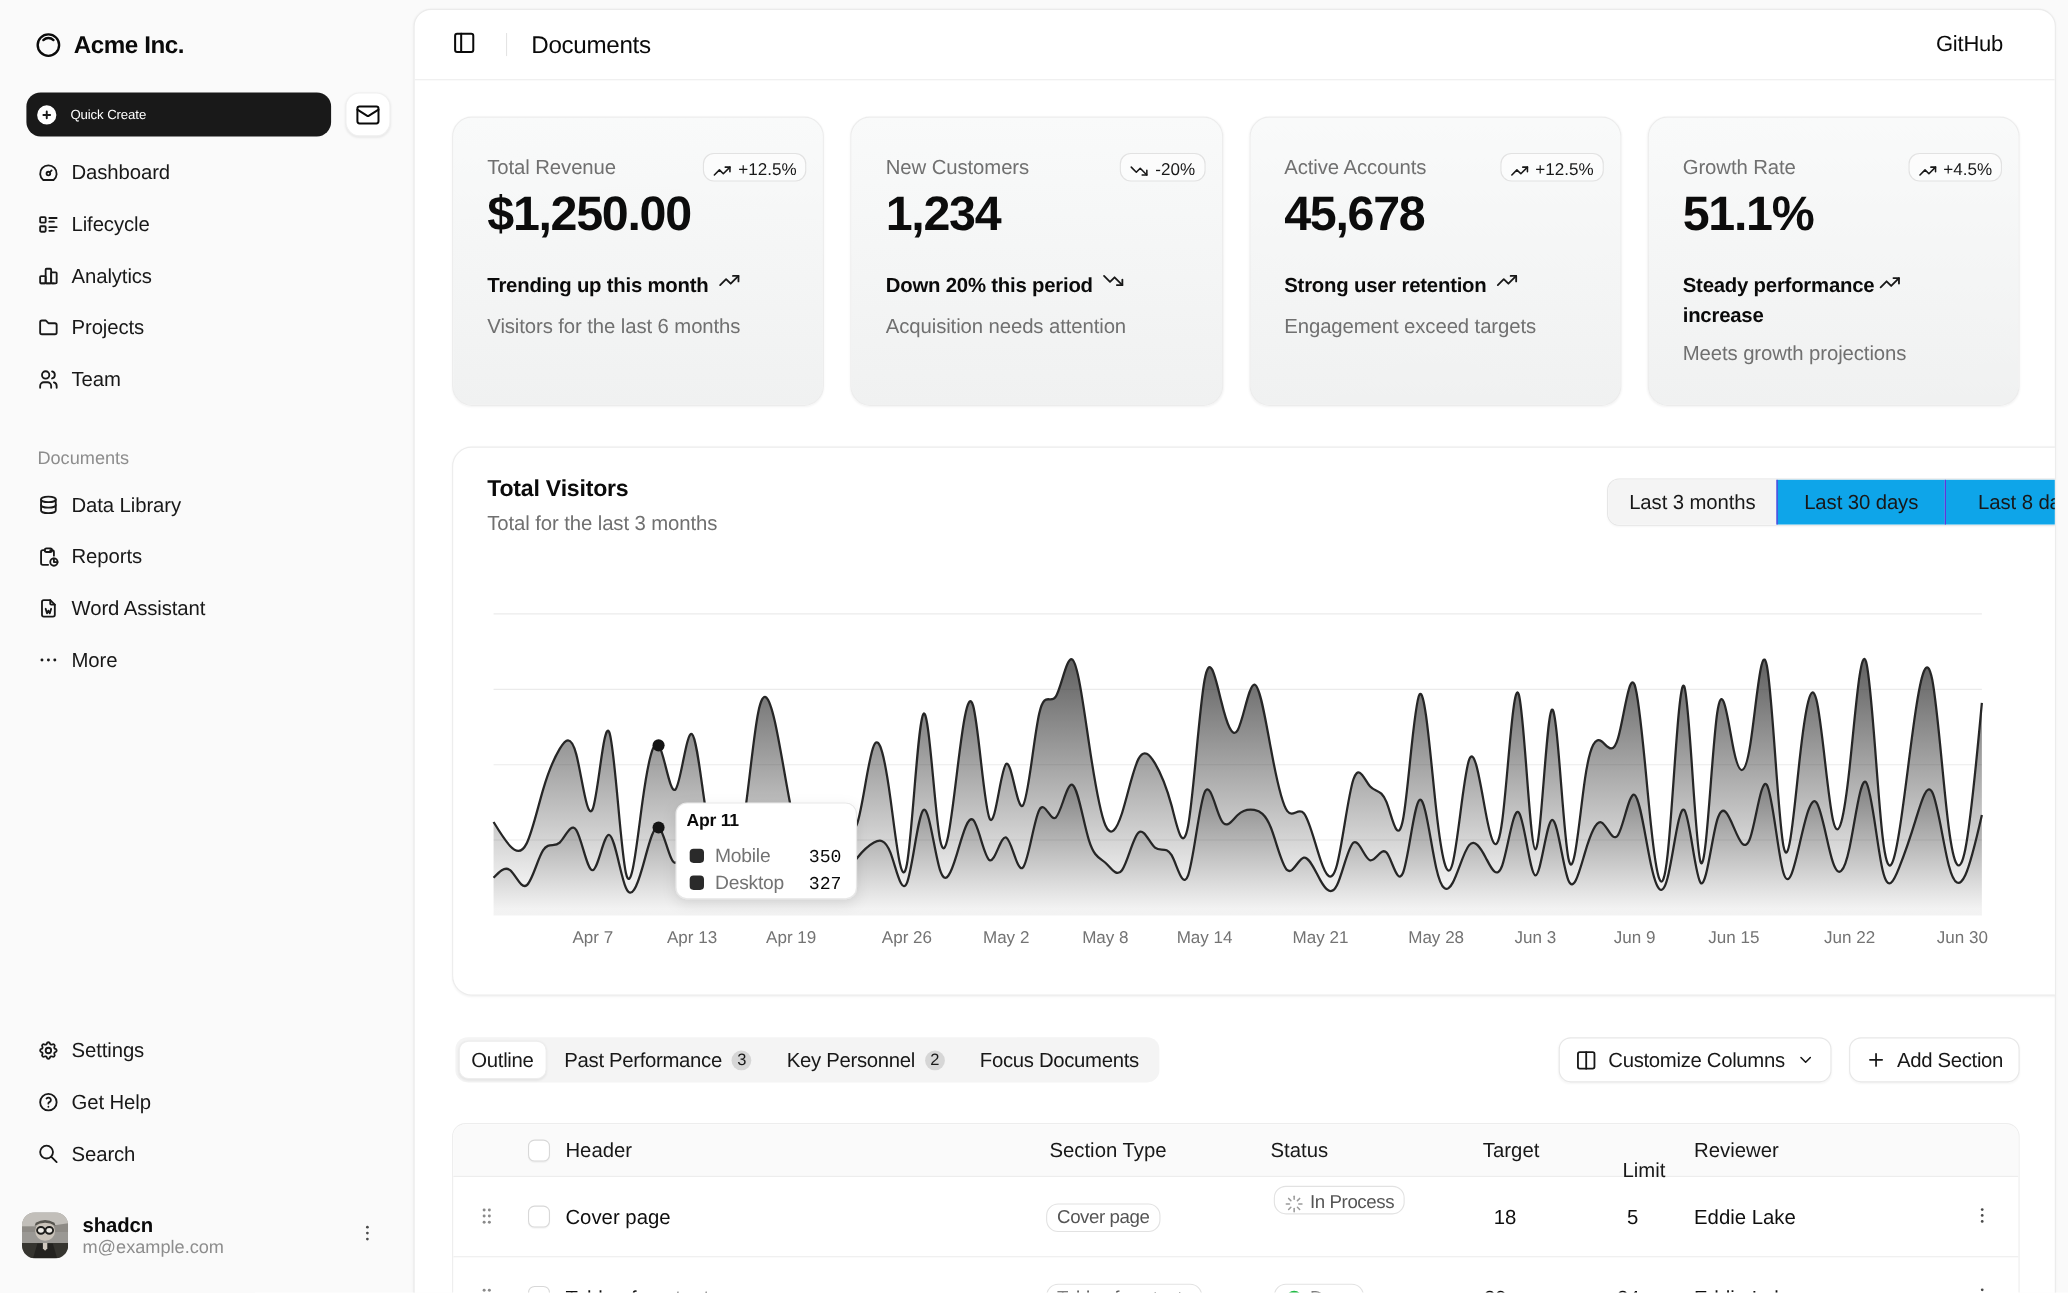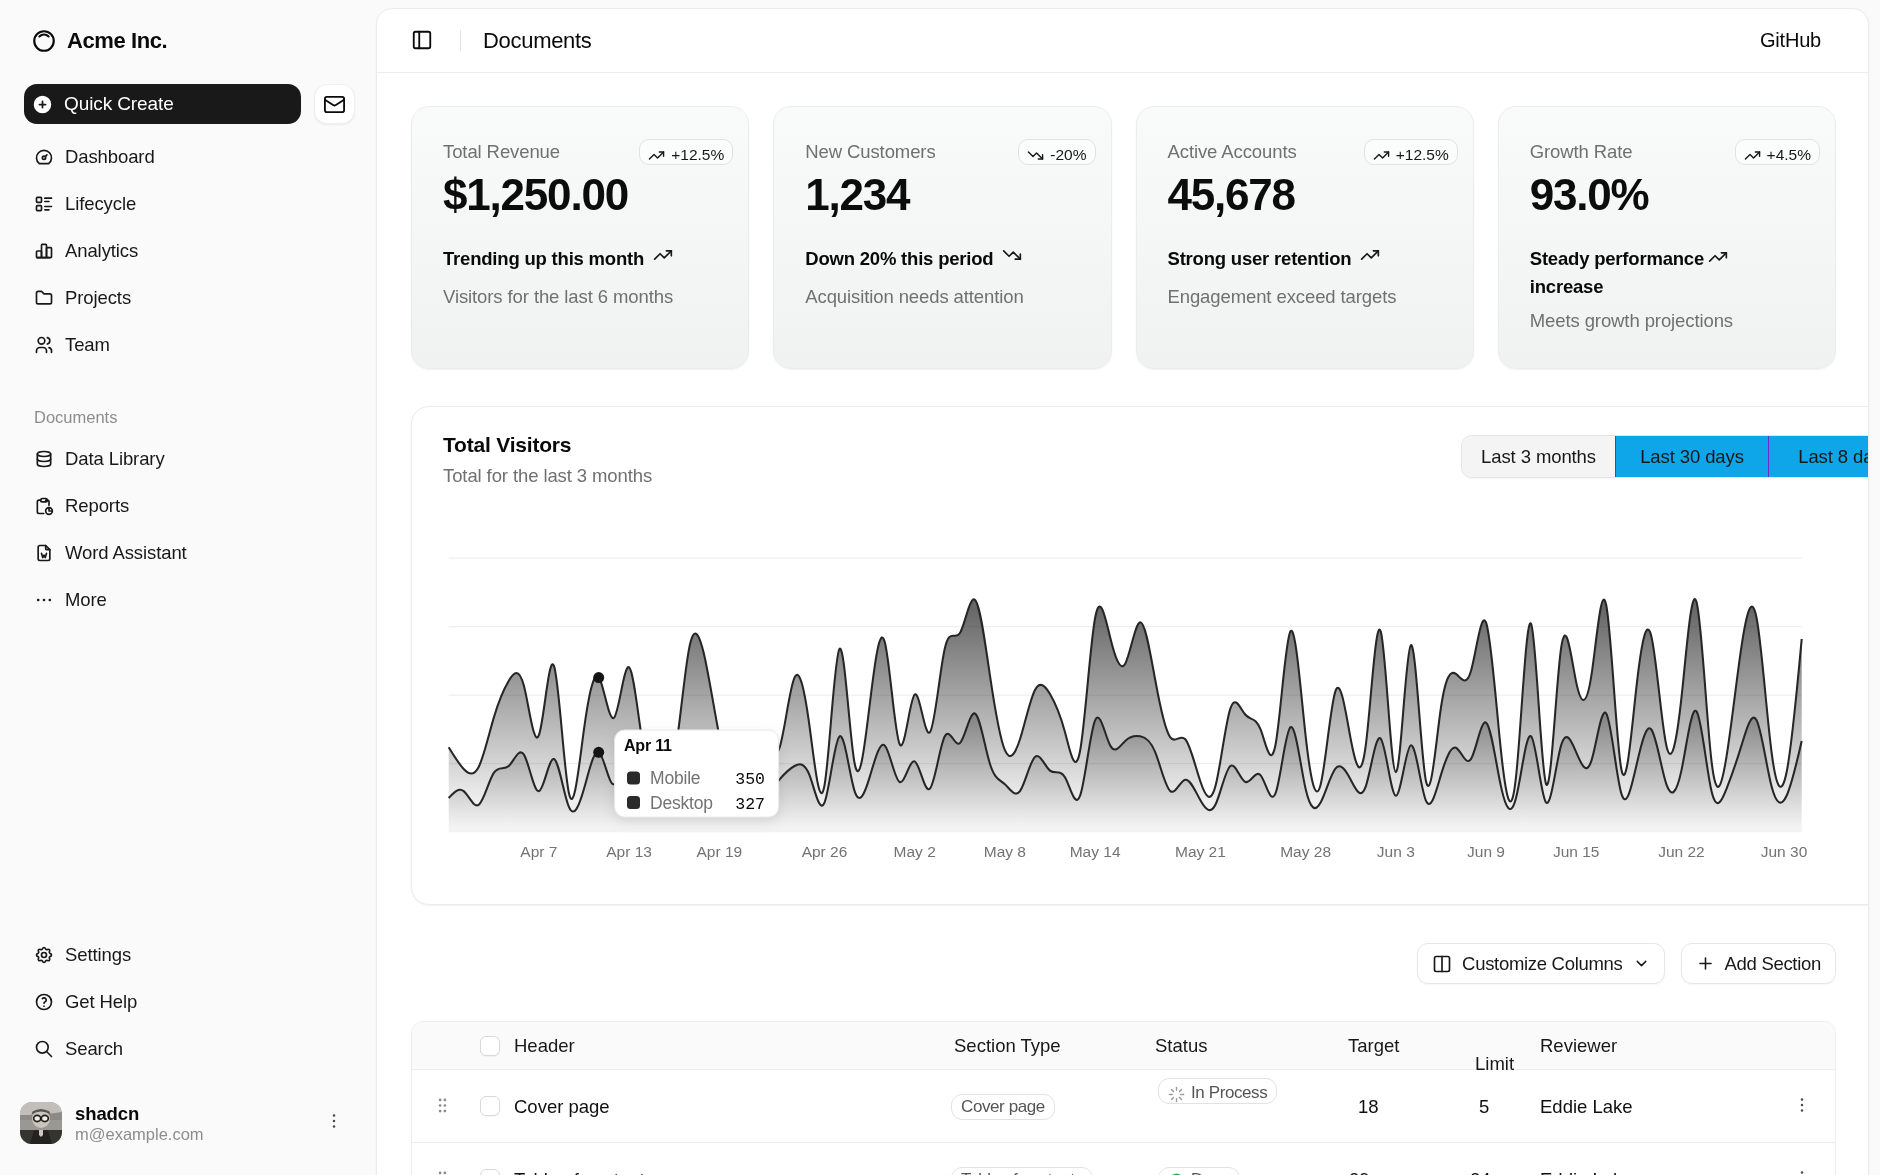--- a/index.html
+++ b/index.html
@@ -2,21 +2,21 @@
 <html><head>
 <meta charset="utf-8">
 <style>
 * { margin:0; padding:0; box-sizing:border-box; }
 html,body { width:1880px; height:1175px; overflow:hidden; }
 body { font-family:"Liberation Sans", sans-serif; background:#fafafa; color:#0a0a0a; position:relative; }
 .sidebar { position:absolute; left:0; top:0; width:376px; height:1175px; background:#fafafa; }
 .logo-row { position:absolute; left:31px; top:28px; display:flex; align-items:center; gap:10px; }
 .logo-row .name { font-size:22px; font-weight:700; letter-spacing:-0.4px; }
 .qc-row { position:absolute; left:24px; top:84px; width:331px; height:40px; display:flex; gap:13px; }
-.qc-btn { flex:1; height:40px; background:#191919; border-radius:13px; color:#fff; display:flex; align-items:center; gap:11px; padding-left:8px; font-size:19px; letter-spacing:-0.1px; }
+.qc-btn { flex:1; height:40px; background:#191919; border-radius:13px; color:#fff; display:flex; align-items:center; gap:11px; padding-left:8px; font-size:12px; letter-spacing:-0.1px; }
 .mail-btn { width:41px; height:40px; background:#fff; border:1px solid #f0f0f0; border-radius:13px; display:flex; align-items:center; justify-content:center; box-shadow:0 1px 2px rgba(0,0,0,0.07); }
 .smenu { position:absolute; left:24px; width:328px; }
 .sitem { height:42px; margin-bottom:5px; display:flex; align-items:center; gap:11px; padding-left:10px; font-size:18.5px; color:#181818; letter-spacing:-0.1px; border-radius:11px; }
 .sitem svg { flex:0 0 auto; }
 .slabel { height:32px; display:flex; align-items:center; padding-left:10px; font-size:16.5px; color:#8d8d8d; }
 .suser { position:absolute; left:10px; bottom:21px; width:356px; height:62px; display:flex; align-items:center; gap:13px; padding:0 10px; }
 .avatar { width:42px; height:42px; border-radius:12px; overflow:hidden; flex:0 0 auto; }
 .uname { font-size:18.5px; font-weight:700; line-height:21px; letter-spacing:-0.1px; }
 .umail { font-size:16.5px; color:#8d8d8d; line-height:20px; }
 .main { position:absolute; left:376px; top:8px; width:1493px; height:1290px; background:#fff; border:1px solid #ebebeb; border-radius:16px; box-shadow:0 1px 2px rgba(0,0,0,0.05); overflow:hidden; }
@@ -269,21 +269,21 @@
     </div>
     <div class="card">
       <div class="lbl">Growth Rate</div>
       <div class="badge">
           <svg width="17" height="17" viewBox="0 0 24 24" fill="none" stroke="#181818" stroke-width="2" stroke-linecap="round" stroke-linejoin="round">
             <path d="M16 7h6v6"></path>
             <path d="m22 7-8.5 8.5-5-5L2 17"></path>
           </svg>
           <span>+4.5%</span>
         </div>
-      <div class="num">93.0%</div>
+      <div class="num">51.1%</div>
       <div class="f1" style="width:230px; white-space:normal; line-height:27.6px;">Steady performance increase</div>
       <span style="position:absolute; left:209px; top:140px;"><svg width="20" height="20" viewBox="0 0 24 24" fill="none" stroke="#181818" stroke-width="2" stroke-linecap="round" stroke-linejoin="round">
             <path d="M16 7h6v6"></path>
             <path d="m22 7-8.5 8.5-5-5L2 17"></path>
           </svg></span>
       <div class="f2" style="top:203px;">Meets growth projections</div>
     </div>
   </div>
   <div class="chartcard">
     <div class="cc-title">Total Visitors</div>
@@ -337,20 +337,26 @@
 <text x="212" y="343.5" font-size="16" font-weight="bold" fill="#0a0a0a" letter-spacing="-0.2">Apr 11</text>
 <rect x="215" y="364.5" width="13" height="13" rx="3.5" fill="#2a2a2a"></rect>
 <text x="238" y="377" font-size="17.5" fill="#737373" letter-spacing="-0.2">Mobile</text>
 <text x="353" y="377" font-size="16.5" text-anchor="end" fill="#0a0a0a" font-family="Liberation Mono, monospace">350</text>
 <rect x="215" y="389" width="13" height="13" rx="3.5" fill="#2a2a2a"></rect>
 <text x="238" y="401.5" font-size="17.5" fill="#737373" letter-spacing="-0.2">Desktop</text>
 <text x="353" y="401.5" font-size="16.5" text-anchor="end" fill="#0a0a0a" font-family="Liberation Mono, monospace">327</text>
 </svg>
   </div>
   <div class="tabsrow">
+    <div class="tabslist">
+      <div class="tab on">Outline</div>
+      <div class="tab">Past Performance <span class="tbadge">3</span></div>
+      <div class="tab">Key Personnel <span class="tbadge">2</span></div>
+      <div class="tab">Focus Documents</div>
+    </div>
     <div class="rbtns">
       <div class="btn"><svg width="20" height="20" viewBox="0 0 24 24" fill="none" stroke="#181818" stroke-width="2" stroke-linecap="round" stroke-linejoin="round">
             <rect x="3" y="3" width="18" height="18" rx="2"></rect>
             <path d="M12 3v18"></path>
           </svg> Customize Columns <svg width="17" height="17" viewBox="0 0 24 24" fill="none" stroke="#181818" stroke-width="2" stroke-linecap="round" stroke-linejoin="round">
             <path d="m6 9 6 6 6-6"></path>
           </svg></div>
       <div class="btn"><svg width="19" height="19" viewBox="0 0 24 24" fill="none" stroke="#181818" stroke-width="2" stroke-linecap="round" stroke-linejoin="round">
             <path d="M12 5v14"></path>
             <path d="M5 12h14"></path>

